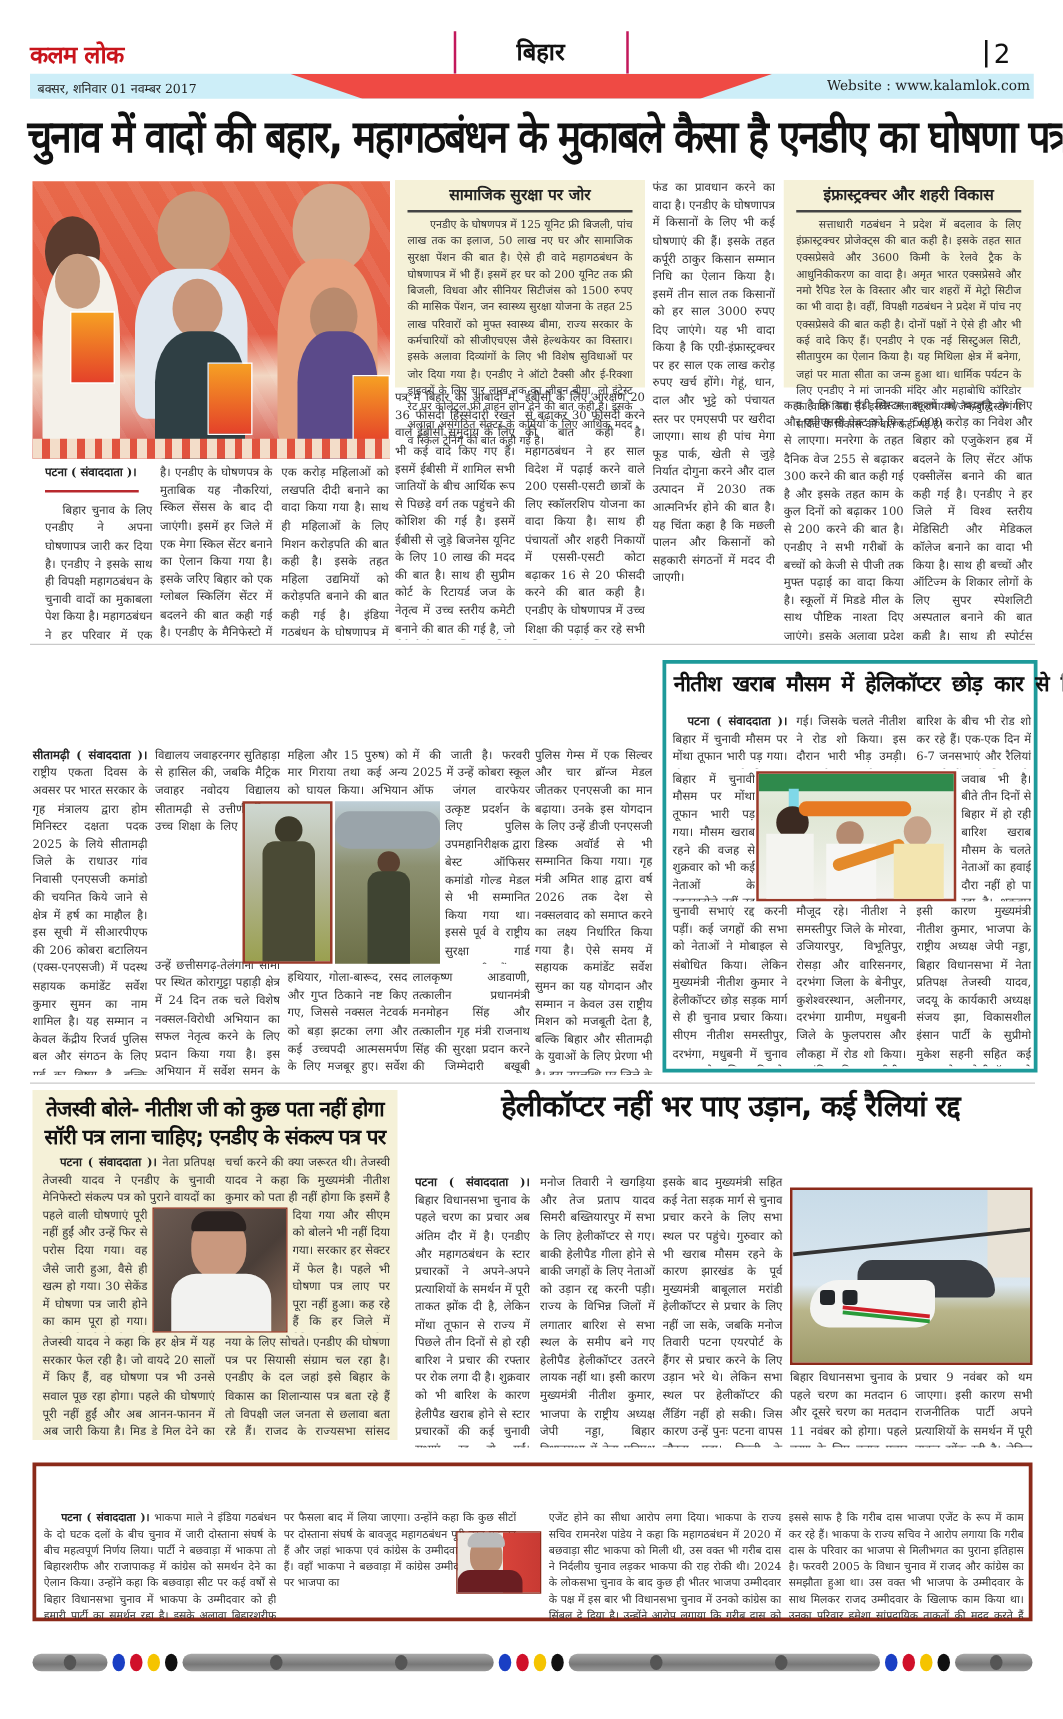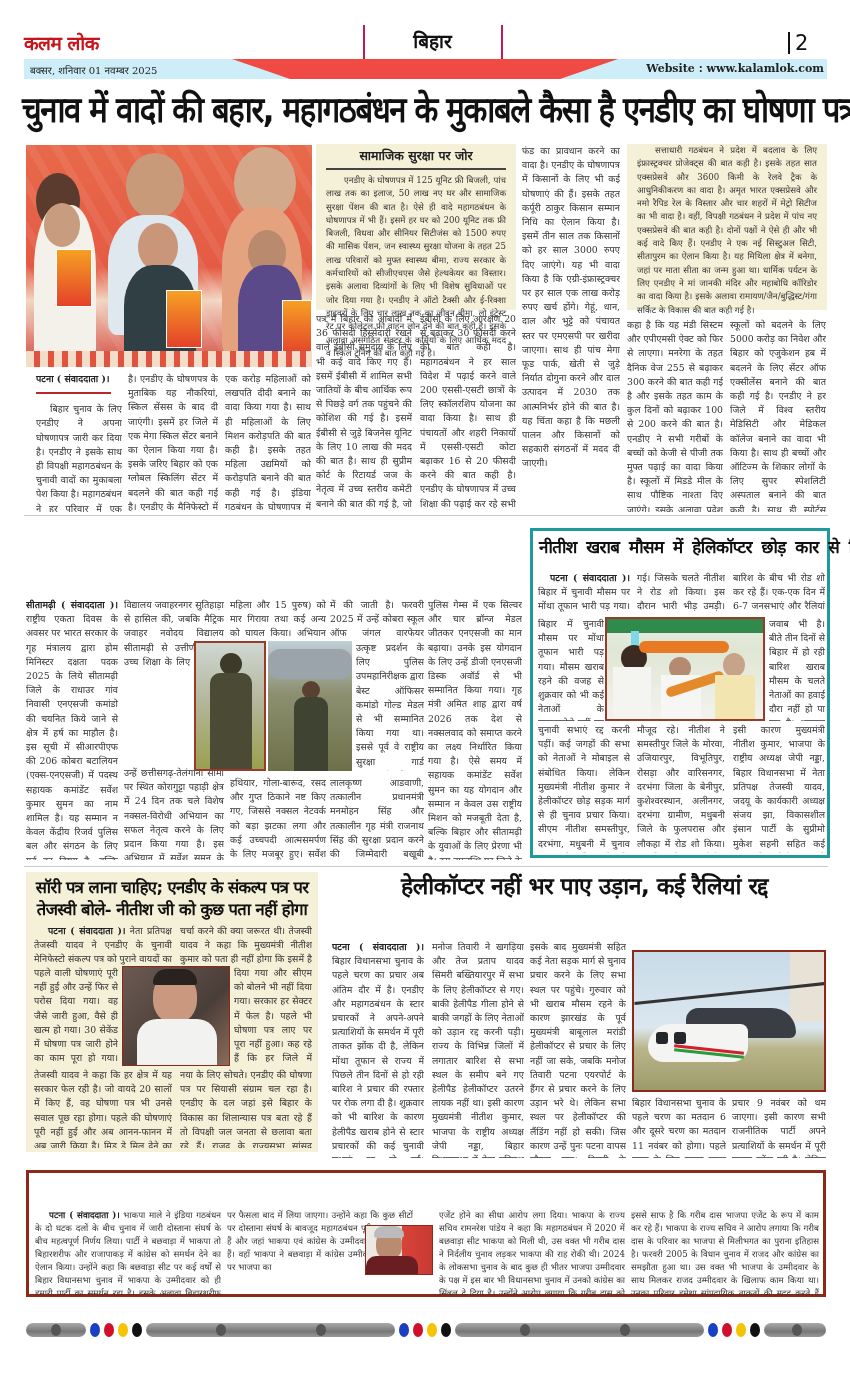--- a/index.html
+++ b/index.html
@@ -7,21 +7,21 @@
 body{font-family:"DejaVu Serif",serif;color:#222;position:relative}
 .abs{position:absolute}
 
 .brand{left:24px;top:30px;font-family:"DejaVu Sans",sans-serif;font-weight:bold;font-size:19px;color:#c8141b;letter-spacing:-0.5px}
 .section-name{left:360px;top:28px;width:145px;text-align:center;font-family:"DejaVu Sans",sans-serif;font-weight:bold;font-size:19px;color:#111}
 .sec-line{top:25px;width:2px;height:34px;background:#c2185b}
 .pageno{left:788px;top:32px;font-family:"DejaVu Sans",sans-serif;font-size:21px;color:#111;border-left:2px solid #111;padding-left:5px;line-height:22px}
 .dateband{left:24px;top:59px;width:803px;height:20px;background:#cdeef8}
 .redtrap{left:232px;top:59px;width:386px;height:20px;background:#ef4a44;clip-path:polygon(0 0,100% 0,85% 100%,15% 100%)}
 .dateline{left:30px;top:63px;font-size:10px;color:#222}
-.website{right:26px;top:62px;font-size:11px;font-weight:bold;color:#222}
+.website{right:26px;top:62px;font-size:11px;font-weight:normal;color:#222}
 .head1{left:22px;top:84px;width:808px;font-family:"DejaVu Sans",sans-serif;font-weight:bold;font-size:31px;color:#111;letter-spacing:-1.4px;white-space:nowrap;transform:scaleY(1.15);transform-origin:top left}
 
 .photo{overflow:hidden}
 .ph-manifesto{left:26px;top:145px;width:286px;height:222px;background:linear-gradient(180deg,#e8694a 0%,#e45b44 55%,#f2d6c2 70%,#d34a40 100%)}
 .person{position:absolute;border-radius:40% 40% 10% 10%}
 .book{position:absolute;background:linear-gradient(#f6a023,#e4412a);border:1px solid #fff}
 
 .col{font-size:9.3px;line-height:14.2px;color:#333;text-align:justify;overflow:hidden}
 .dateline-src{font-weight:bold;color:#222}
 .boxed{background:#f5f1d8}
@@ -50,21 +50,21 @@
 </head>
 <body>
 
 <div class="abs brand">कलम लोक</div>
 <div class="abs sec-line" style="left:363px"></div>
 <div class="abs section-name">बिहार</div>
 <div class="abs sec-line" style="left:501px"></div>
 <div class="abs pageno">2</div>
 <div class="abs dateband"></div>
 <div class="abs redtrap"></div>
-<div class="abs dateline">बक्सर, शनिवार 01 नवम्बर 2025</div>
+<div class="abs dateline">बक्सर, शनिवार 01 नवम्बर 2017</div>
 <div class="abs website">Website : www.kalamlok.com</div>
 
 <div class="abs head1">चुनाव में वादों की बहार, महागठबंधन के मुकाबले कैसा है एनडीए का घोषणा पत्र?</div>
 
 <div class="abs photo ph-manifesto">
   <div style="position:absolute;inset:0;background:repeating-linear-gradient(60deg,rgba(255,255,255,0.07) 0 8px,transparent 8px 22px)"></div>
   <div class="person" style="left:100px;top:8px;width:58px;height:66px;background:#c99a7a;border-radius:50%"></div>
   <div class="person" style="left:82px;top:70px;width:90px;height:120px;background:#dfe7ef"></div>
   <div class="person" style="left:208px;top:2px;width:62px;height:72px;background:#d3a98c;border-radius:50%"></div>
   <div class="person" style="left:196px;top:62px;width:80px;height:150px;background:#e5a27f"></div>
@@ -91,20 +91,21 @@
 
 <div class="abs boxed" style="left:316px;top:144px;width:200px;height:166px">
   <div class="box-title">सामाजिक सुरक्षा पर जोर</div>
   <div class="box-body" style="font-size:8.6px;line-height:13.3px">एनडीए के घोषणपत्र में 125 यूनिट फ्री बिजली, पांच लाख तक का इलाज, 50 लाख नए घर और सामाजिक सुरक्षा पेंशन की बात है। ऐसे ही वादे महागठबंधन के घोषणापत्र में भी हैं। इसमें हर घर को 200 यूनिट तक फ्री बिजली, विधवा और सीनियर सिटीजंस को 1500 रुपए की मासिक पेंशन, जन स्वास्थ्य सुरक्षा योजना के तहत 25 लाख परिवारों को मुफ्त स्वास्थ्य बीमा, राज्य सरकार के कर्मचारियों को सीजीएचएस जैसे हेल्थकेयर का विस्तार। इसके अलावा दिव्यांगों के लिए भी विशेष सुविधाओं पर जोर दिया गया है। एनडीए ने ऑटो टैक्सी और ई-रिक्शा ड्राइवरों के लिए चार लाख तक का जीवन बीमा, लो इंट्रेस्ट रेट पर कोलेट्रल फ्री वाहन लोन देने की बात कही है। इसके अलावा असंगठित सेक्टर के कर्मियों के लिए आर्थिक मदद व स्किल ट्रेनिंग की बात कही गई है।</div>
 </div>
 <div class="abs col" style="left:316px;top:312px;width:96px;height:200px">पत्र में बिहार की आबादी में 36 फीसदी हिस्सेदारी रखने वाले ईबीसी समुदाय के लिए भी कई वादे किए गए हैं। इसमें ईबीसी में शामिल सभी जातियों के बीच आर्थिक रूप से पिछड़े वर्ग तक पहुंचने की कोशिश की गई है। इसमें ईबीसी से जुड़े बिजनेस यूनिट के लिए 10 लाख की मदद की बात है। साथ ही सुप्रीम कोर्ट के रिटायर्ड जज के नेतृत्व में उच्च स्तरीय कमेटी बनाने की बात की गई है, जो ईबीसी के सामाजिक-आर्थिक स्थिति का अध्ययन करेगी, जिससे उन्हें और मजबूत किया जा सके। महागठबंधन ने भी पंचायत और नगर निकायों में</div>
 <div class="abs col" style="left:420px;top:312px;width:96px;height:200px">ईबीसी के लिए आरक्षण 20 से बढ़ाकर 30 फीसदी करने की बात कही है। महागठबंधन ने हर साल विदेश में पढ़ाई करने वाले 200 एससी-एसटी छात्रों के लिए स्कॉलरशिप योजना का वादा किया है। साथ ही पंचायतों और शहरी निकायों में एससी-एसटी कोटा बढ़ाकर 16 से 20 फीसदी करने की बात कही है। एनडीए के घोषणापत्र में उच्च शिक्षा की पढ़ाई कर रहे सभी दलित छात्रों के लिए 2000 रुपए प्रतिमाह देने की बात कही गई है। इसके अलावा एससी समुदाय के उद्यमियों के लिए स्पेशल वेंचर</div>
 <div class="abs col" style="left:522px;top:144px;width:98px;height:368px">फंड का प्रावधान करने का वादा है। एनडीए के घोषणापत्र में किसानों के लिए भी कई घोषणाएं की हैं। इसके तहत कर्पूरी ठाकुर किसान सम्मान निधि का ऐलान किया है। इसमें तीन साल तक किसानों को हर साल 3000 रुपए दिए जाएंगे। यह भी वादा किया है कि एग्री-इंफ्रास्ट्रक्चर पर हर साल एक लाख करोड़ रुपए खर्च होंगे। गेहूं, धान, दाल और भुट्टे को पंचायत स्तर पर एमएसपी पर खरीदा जाएगा। साथ ही पांच मेगा फूड पार्क, खेती से जुड़े निर्यात दोगुना करने और दाल उत्पादन में 2030 तक आत्मनिर्भर होने की बात है। यह चिंता कहा है कि मछली पालन और किसानों को सहकारी संगठनों में मदद दी जाएगी।</div>
 
 <div class="abs boxed" style="left:627px;top:144px;width:200px;height:166px">
+  <div class="box-title">इंफ्रास्ट्रक्चर और शहरी विकास</div>
   <div class="box-body" style="font-size:8.6px;line-height:13.3px">सत्ताधारी गठबंधन ने प्रदेश में बदलाव के लिए इंफ्रास्ट्रक्चर प्रोजेक्ट्स की बात कही है। इसके तहत सात एक्सप्रेसवे और 3600 किमी के रेलवे ट्रैक के आधुनिकीकरण का वादा है। अमृत भारत एक्सप्रेसवे और नमो रैपिड रेल के विस्तार और चार शहरों में मेट्रो सिटीज का भी वादा है। वहीं, विपक्षी गठबंधन ने प्रदेश में पांच नए एक्सप्रेसवे की बात कही है। दोनों पक्षों ने ऐसे ही और भी कई वादे किए हैं। एनडीए ने एक नई सिस्टुअल सिटी, सीतापुरम का ऐलान किया है। यह मिथिला क्षेत्र में बनेगा, जहां पर माता सीता का जन्म हुआ था। धार्मिक पर्यटन के लिए एनडीए ने मां जानकी मंदिर और महाबोधि कॉरिडोर का वादा किया है। इसके अलावा रामायण/जैन/बुद्धिस्ट/गंगा सर्किट के विकास की बात कही गई है।</div>
 </div>
 <div class="abs col" style="left:627px;top:318px;width:96px;height:194px">कहा है कि यह मंडी सिस्टम और एपीएमसी ऐक्ट को फिर से लाएगा। मनरेगा के तहत दैनिक वेज 255 से बढ़ाकर 300 करने की बात कही गई है और इसके तहत काम के कुल दिनों को बढ़ाकर 100 से 200 करने की बात है। एनडीए ने सभी गरीबों के बच्चों को केजी से पीजी तक मुफ्त पढ़ाई का वादा किया है। स्कूलों में मिडडे मील के साथ पौष्टिक नाश्ता दिए जाएंगे। इसके अलावा प्रदेश के सभी स्कूल में आधुनिक स्किल लैब, वर्ल्ड क्लास एजुकेशन सिटी, जिला स्तर के</div>
 <div class="abs col" style="left:730px;top:318px;width:96px;height:194px">स्कूलों को बदलने के लिए 5000 करोड़ का निवेश और बिहार को एजुकेशन हब में बदलने के लिए सेंटर ऑफ एक्सीलेंस बनाने की बात कही गई है। एनडीए ने हर जिले में विश्व स्तरीय मेडिसिटी और मेडिकल कॉलेज बनाने का वादा भी किया है। साथ ही बच्चों और ऑटिज्म के शिकार लोगों के लिए सुपर स्पेशलिटी अस्पताल बनाने की बात कही है। साथ ही स्पोर्ट्स सिटी बनाने की बात भी कही गई है। इंडिया गठबंधन ने अपने घोषणापत्र में 2000 एकड़ में फैली एजुकेशन सिटी बनाने की बात कही है।</div>
 
 <div class="abs sep" style="left:24px;top:515px;width:804px;height:1px"></div>
 
 <div class="abs head2">
 </div>
 <div class="abs col" style="left:26px;top:598px;width:92px;height:262px">
@@ -155,22 +156,22 @@
   <div class="abs col" style="left:236px;top:86px;width:56px;height:104px">जवाब भी है। बीते तीन दिनों से बिहार में हो रही बारिश खराब मौसम के चलते नेताओं का हवाई दौरा नहीं हो पा रहा है। शुक्रवार को भी 16 में से 14 हेलिकॉप्टर हेलीपैड पर ही खड़े रहे। सिर्फ दो ही उड़ान भर पाए।</div>
   <div class="abs col" style="left:5px;top:192px;width:92px;height:130px">चुनावी सभाएं रद्द करनी पड़ीं। कई जगहों की सभा को नेताओं ने मोबाइल से संबोधित किया। लेकिन मुख्यमंत्री नीतीश कुमार ने हेलीकॉप्टर छोड़ सड़क मार्ग से ही चुनाव प्रचार किया। सीएम नीतीश समस्तीपुर, दरभंगा, मधुबनी में चुनाव प्रचार के लिए निकले। हालांकि बारिश की वजह से जनसभाएं रद्द हो</div>
   <div class="abs col" style="left:104px;top:192px;width:88px;height:130px">मौजूद रहे। नीतीश ने समस्तीपुर जिले के मोरवा, उजियारपुर, विभूतिपुर, रोसड़ा और वारिसनगर, दरभंगा जिला के बेनीपुर, कुशेश्वरस्थान, अलीनगर, दरभंगा ग्रामीण, मधुबनी जिले के फुलपरास और लौकहा में रोड शो किया। हालांकि विपक्ष नीतीश कुमार की सेहत लेकर सवाल खड़ा करता रहा है। लेकिन जिस तरह मुख्यमंत्री</div>
   <div class="abs col" style="left:200px;top:192px;width:92px;height:130px">इसी कारण मुख्यमंत्री नीतीश कुमार, भाजपा के राष्ट्रीय अध्यक्ष जेपी नड्डा, बिहार विधानसभा में नेता प्रतिपक्ष तेजस्वी यादव, जदयू के कार्यकारी अध्यक्ष संजय झा, विकासशील इंसान पार्टी के सुप्रीमो मुकेश सहनी सहित कई प्रमुख नेता हेलीकॉप्टर से प्रचार करने के लिए नहीं जा सके। लेकिन नीतीश ने सड़क मार्ग से जाकर चुनाव प्रचार किया।</div>
 </div>
 
 <div class="abs sep" style="left:24px;top:866px;width:804px;height:1px"></div>
 
 <div class="abs tej-box">
   <div class="head4">
+    <div>तेजस्वी बोले- नीतीश जी को कुछ पता नहीं होगा</div>
     <div>सॉरी पत्र लाना चाहिए; एनडीए के संकल्प पत्र पर</div>
-    <div>तेजस्वी बोले- नीतीश जी को कुछ पता नहीं होगा</div>
   </div>
   <div class="abs col" style="left:8px;top:52px;width:138px;height:42px;text-indent:14px">
     <span class="dateline-src">पटना ( संवाददाता )।</span>
     <span>नेता प्रतिपक्ष तेजस्वी यादव ने एनडीए के चुनावी मेनिफेस्टो संकल्प पत्र को पुराने वायदों का पिटारा बताया है। कहा है कि</span>
   </div>
   <div class="abs col" style="left:154px;top:52px;width:132px;height:42px">चर्चा करने की क्या जरूरत थी। तेजस्वी यादव ने कहा कि मुख्यमंत्री नीतीश कुमार को पता ही नहीं होगा कि इसमें है क्या। प्रेस कॉन्फ्रेंस को छोटा कर</div>
   <div class="abs col" style="left:8px;top:94px;width:84px;height:100px">पहले वाली घोषणाएं पूरी नहीं हुईं और उन्हें फिर से परोस दिया गया। वह जैसे जारी हुआ, वैसे ही खत्म हो गया। 30 सेकेंड में घोषणा पत्र जारी होने का काम पूरा हो गया। एनडीए के लोगों को सॉरी पत्र लाना चाहिए। बिहार की 14 करोड़ जनता से सॉरी बोलना चाहिए कि 20 साल के बाद भी बिहार सबसे अधिक गरीब राज्य है।</div>
   <div class="abs photo" style="left:96px;top:94px;width:108px;height:100px;background:linear-gradient(135deg,#6b5a52 0%,#4a3e38 60%,#8a6c5a 100%);border:1px solid #8b2a1a">
     <div style="position:absolute;left:30px;top:6px;width:44px;height:50px;border-radius:45%;background:#c9987e"></div>
     <div style="position:absolute;left:30px;top:2px;width:44px;height:16px;border-radius:20px 20px 4px 4px;background:#2a2220"></div>

